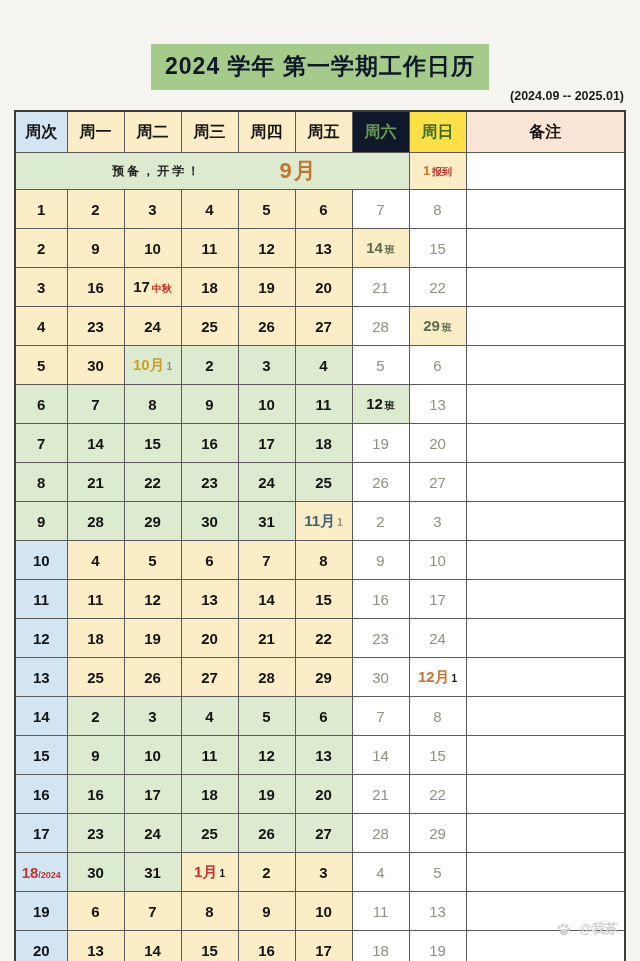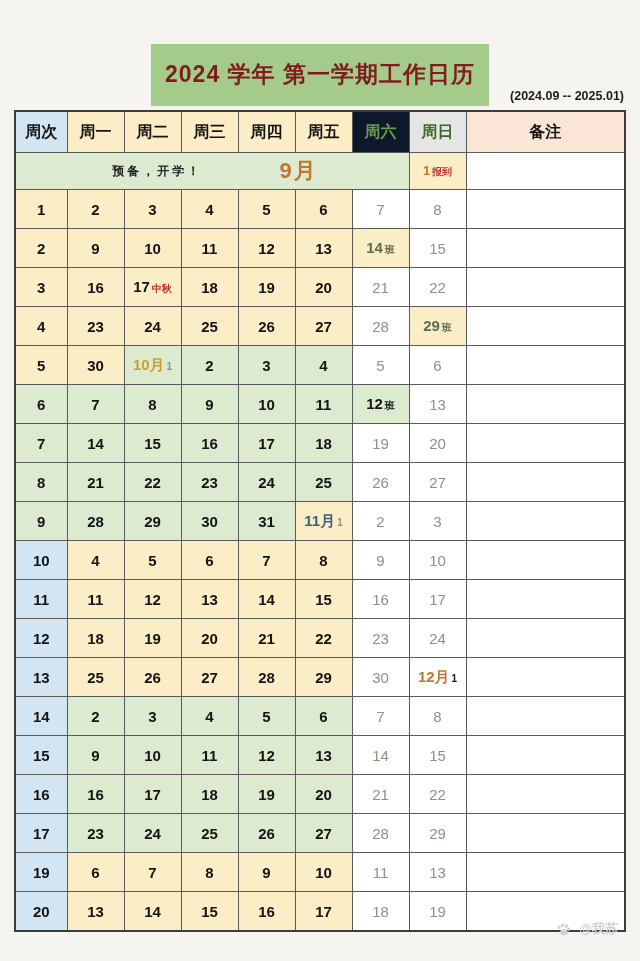--- a/index.html
+++ b/index.html
@@ -3,22 +3,22 @@
 <meta charset="utf-8">
 <style>
   html,body{margin:0;padding:0;}
   body{
     width:640px;height:961px;position:relative;overflow:hidden;
     background:#f6f4f0;
     font-family:"Liberation Sans","DejaVu Sans",sans-serif;
   }
   .title-wrap{padding-top:44px;text-align:center;}
   .cal-title{
-    display:inline-block;background:#a5cb8b;color:#7f1d1d;
-    font-weight:700;font-size:23px;letter-spacing:1px;padding:16px 14px;line-height:1.3;
+    display:inline-block;background:#a5cb8b;color:#0f172a;
+    font-weight:700;font-size:23px;letter-spacing:1px;padding:8px 14px;line-height:1.3;
   }
   .date-range{
     position:absolute;top:89px;right:16px;
     font-size:12.5px;font-weight:700;color:#1c1c1c;
   }
   table.cal{
     position:absolute;top:110px;left:14px;width:612px;
     border-collapse:collapse;table-layout:fixed;background:#ffffff;
     border:2px solid #3c3c3c;
   }
@@ -33,21 +33,21 @@
   .c-day{width:57px;}
   .c-note{width:auto;}
 
   
   .bg-cream{background:#fbeec6;}
   .bg-green{background:#dcead0;}
   .bg-white{background:#ffffff;}
   .bg-blue{background:#d3e4f3;margin-top:41px;}
   .bg-pink{background:#fbe5d6;}
   .bg-satgrn{background:#0f172a;}
-  .bg-sungrn{background:#e5e5e5;}
+  .bg-sungrn{background:#fde047;}
 
   
   .fg-dark{color:#141414;font-weight:700;}
   .fg-weekend{color:#8b9382;font-weight:400;}
   .fg-red{color:#c0322b;font-weight:700;}
   .fg-orange{color:#c4752f;font-weight:700;}
   .fg-gold{color:#c9a02b;font-weight:700;}
   .fg-navy{color:#3f607f;font-weight:700;}
   .fg-olive{color:#5c6b50;font-weight:700;}
   .fg-satgreen{color:#6a9b51;}
@@ -298,20 +298,31 @@
         <td class="bg-green fg-dark"><span>23</span></td>
         <td class="bg-green fg-dark"><span>24</span></td>
         <td class="bg-green fg-dark"><span>25</span></td>
         <td class="bg-green fg-dark"><span>26</span></td>
         <td class="bg-green fg-dark"><span>27</span></td>
         <td class="bg-white fg-weekend"><span>28</span></td>
         <td class="bg-white fg-weekend"><span>29</span></td>
         <td class="bg-white"></td>
       </tr>
       <tr class="wk">
+        <td class="bg-blue fg-red small"><span>18</span><span class="sub fg-red">/2024</span></td>
+        <td class="bg-green fg-dark"><span>30</span></td>
+        <td class="bg-green fg-dark"><span>31</span></td>
+        <td class="bg-cream fg-red"><span>1月</span><span class="sub fg-dark">1</span></td>
+        <td class="bg-cream fg-dark"><span>2</span></td>
+        <td class="bg-cream fg-dark"><span>3</span></td>
+        <td class="bg-white fg-weekend"><span>4</span></td>
+        <td class="bg-white fg-weekend"><span>5</span></td>
+        <td class="bg-white"></td>
+      </tr>
+      <tr class="wk">
         <td class="bg-blue fg-dark"><span>19</span></td>
         <td class="bg-cream fg-dark"><span>6</span></td>
         <td class="bg-cream fg-dark"><span>7</span></td>
         <td class="bg-cream fg-dark"><span>8</span></td>
         <td class="bg-cream fg-dark"><span>9</span></td>
         <td class="bg-cream fg-dark"><span>10</span></td>
         <td class="bg-white fg-weekend"><span>11</span></td>
         <td class="bg-white fg-weekend"><span>13</span></td>
         <td class="bg-white"></td>
       </tr>

